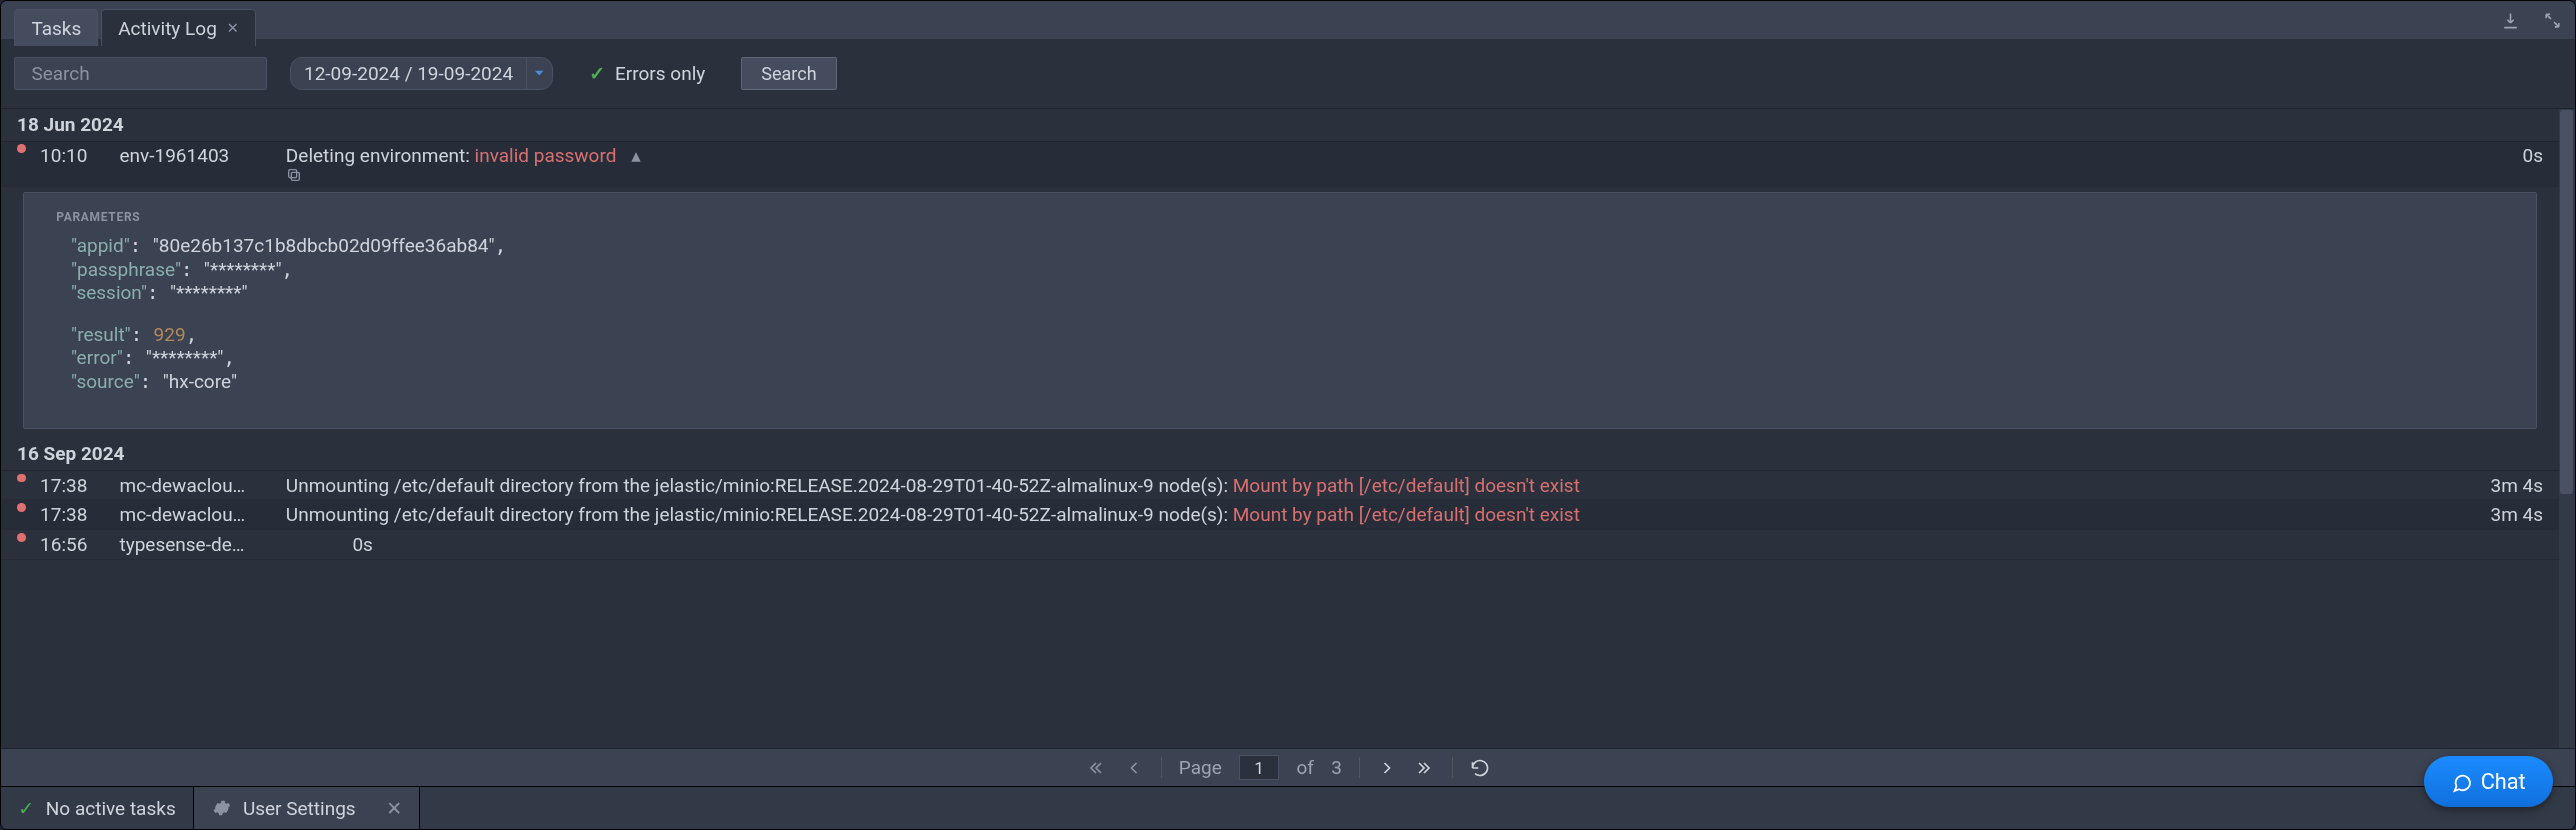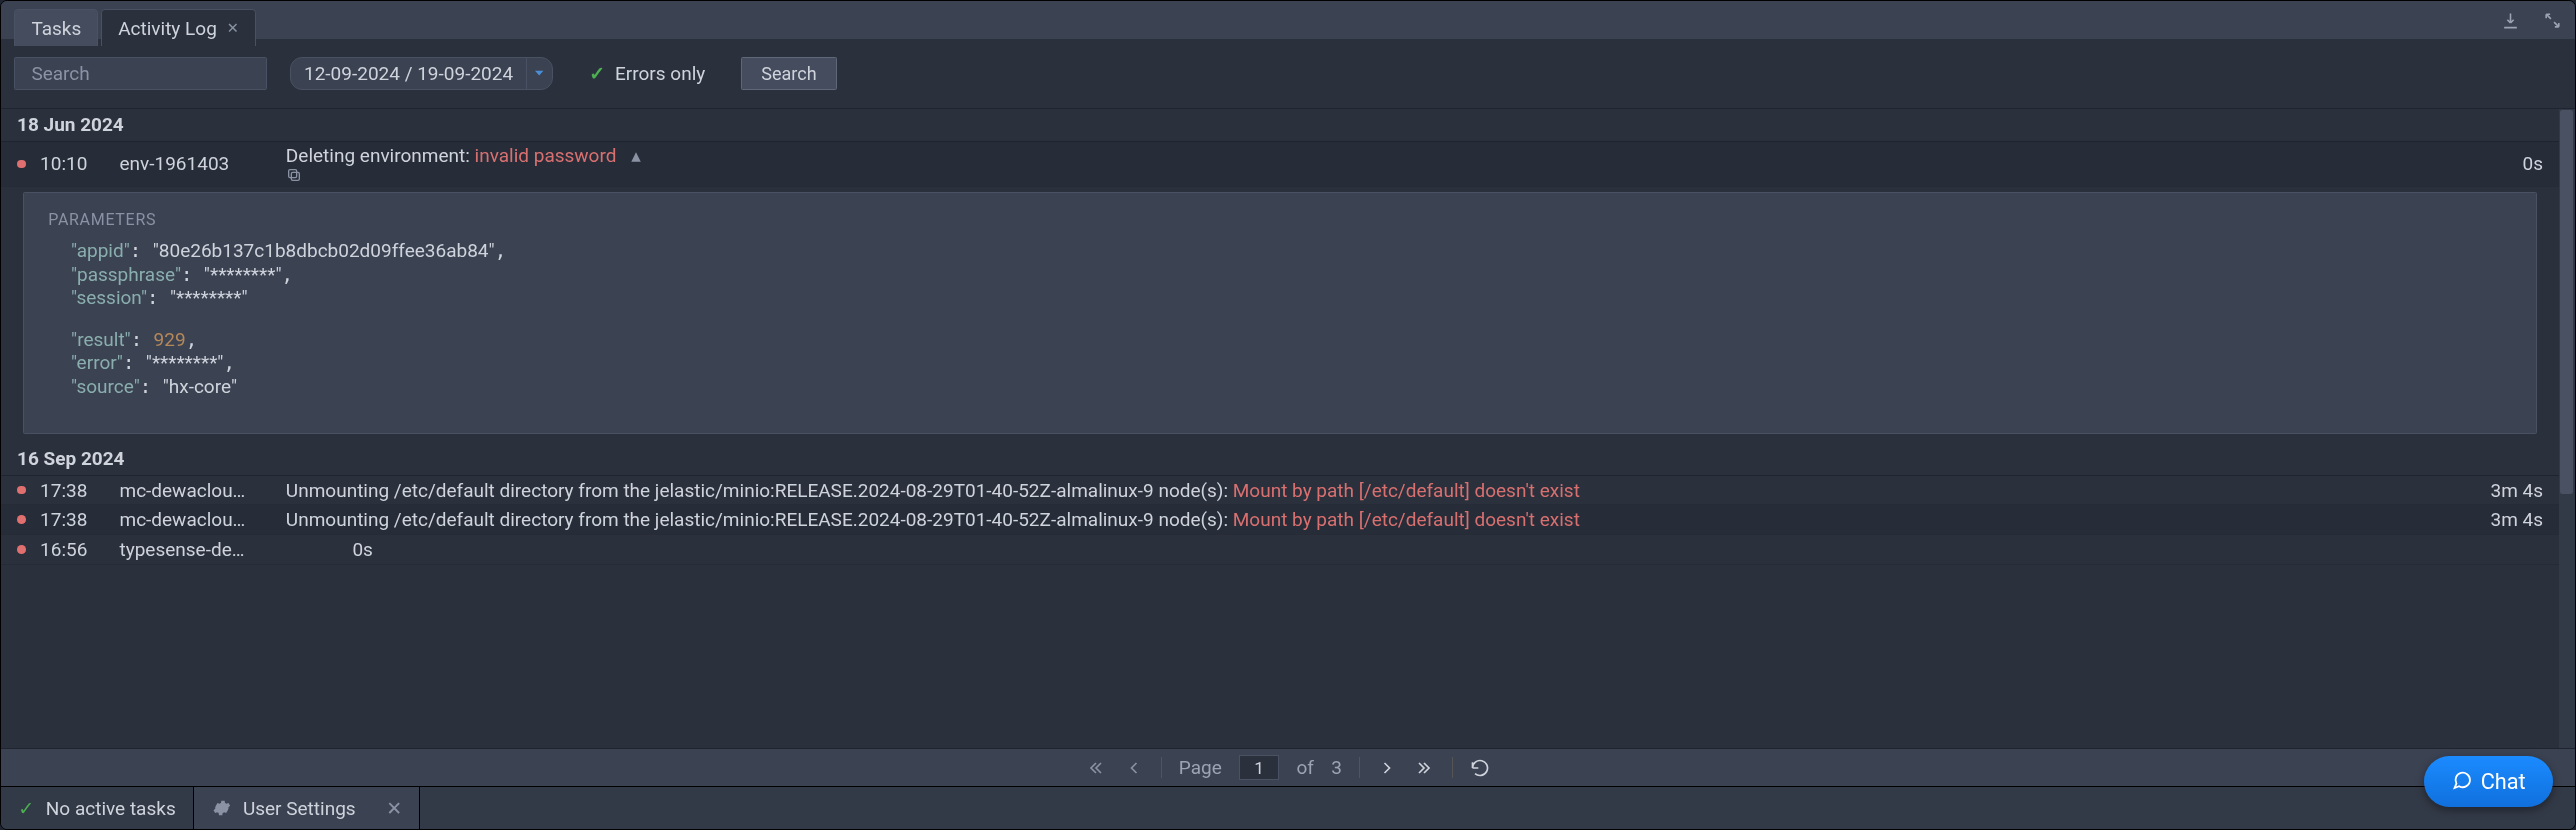--- a/index.html
+++ b/index.html
@@ -48,49 +48,49 @@
   .daterange .dd svg{color:var(--accent-light)}
   .errorsonly{display:flex;align-items:center;gap:10px;padding:0 13px;height:33px;color:var(--fg)}
   .errorsonly .chk{color:var(--green);font-weight:bold}
   .searchbtn{background:var(--bg4);border:0.7px solid var(--border-light);color:var(--fg);height:33px;padding:0 19px;border-radius:1.4px;cursor:pointer;font-size:18px}
   
   .body{flex:1;overflow:hidden;position:relative;background:var(--bg1)}
   .logarea{position:absolute;inset:0 16px 0 0;overflow-y:auto}
   .scrollbar{position:absolute;right:0;top:0;bottom:0;width:16px;background:var(--bg2)}
   .scrollthumb{position:absolute;width:13px;left:1.4px;top:1.4px;height:60%;background:var(--border);border-radius:2.2px}
   .group-hdr{font-weight:bold;color:var(--fg);padding:4.3px 16px;background:var(--bg1);border-bottom:0.7px solid var(--bg0)}
-  .row{display:flex;align-items:center;padding:2.9px 16px;gap:14.4px;border-bottom:0.7px solid #262b35;font-size:19px}
+  .row{display:flex;padding:2.9px 16px;gap:14.4px;border-bottom:0.7px solid #262b35;font-size:19px}
   .row.striped{background:#262c38}
   .dot{width:8.7px;height:8.7px;border-radius:50%;background:var(--error);flex:0 0 auto}
   .tcol{width:65px;color:var(--fg);flex:0 0 auto}
   .ecol{width:152px;color:var(--fg);flex:0 0 auto;overflow:hidden;text-overflow:ellipsis;white-space:nowrap}
   .mcol{flex:1;color:var(--fg);white-space:nowrap;overflow:hidden}
   .mcol .err{color:var(--error2)}
   .dcol{width:87px;text-align:right;color:var(--fg);flex:0 0 auto}
   .row .chev{color:var(--fg-dim);margin-left:10px}
   .row .copy{color:var(--fg-dim);margin-left:10px}
   .exp{background:var(--bg3);margin:4.3px 21.7px 8.7px;padding:17.3px 24.5px;border:0.7px solid var(--border);border-radius:1.4px}
-  .exp h4{margin:0 0 10px;color:var(--fg-dim);font-size:16px;letter-spacing:0.7px;font-weight:400}
+  .exp h4{margin:0 8px 10px;color:var(--fg-dim);font-size:12px;letter-spacing:0.7px;font-weight:700}
   .exp pre{margin:0 0 17.3px;color:var(--fg);font-family:var(--mono);font-size:19px;line-height:1.25;white-space:pre}
   .k{color:var(--key)}
   .s{color:var(--fg)}
   .n{color:var(--num)}
   
   .pager{height:38px;background:var(--bg3);display:flex;align-items:center;justify-content:center;gap:17.3px;color:var(--fg-mute);border-top:0.7px solid var(--bg0)}
   .pager .pbtn{color:var(--fg-dim);cursor:pointer}
   .pager .pbtn.enabled{color:var(--fg)}
   .pager .sep{width:0.7px;height:21.7px;background:#555}
   .pager input{width:40px;height:24.5px;background:var(--bg1);border:0.7px solid var(--border);color:var(--fg);text-align:center;font-size:17.3px}
   
   .footer{height:43px;background:var(--bg2);display:flex;align-items:stretch;border-top:0.7px solid #000}
   .footer .pane{display:flex;align-items:center;gap:11.6px;padding:0 17.3px;border-right:0.7px solid #000}
   .footer .pane.light{background:var(--bg3)}
   .footer .pane .x{color:var(--fg-dim);margin-left:19px}
   
-  .chat{position:absolute;right:23px;bottom:23px;background:#0a84ff;background:linear-gradient(#1b8bff,#1070dd);color:#fff;border-radius:721px;padding:13px 27.4px;display:flex;align-items:flex-start;gap:8px;font-size:21.7px;box-shadow:0 2.9px 8.7px rgba(0,0,0,.4)}
+  .chat{position:absolute;right:23px;bottom:23px;background:#0a84ff;background:linear-gradient(#1b8bff,#1070dd);color:#fff;border-radius:721px;padding:13px 27.4px;display:flex;align-items:flex-end;gap:8px;font-size:21.7px;box-shadow:0 2.9px 8.7px rgba(0,0,0,.4)}
   svg{display:block}
   .cloud{color:#2fa7ff}
 </style>
 </head>
 <body>
 
 <div class="wrap">
 
   <div class="winbar">
     <span class="icon">

